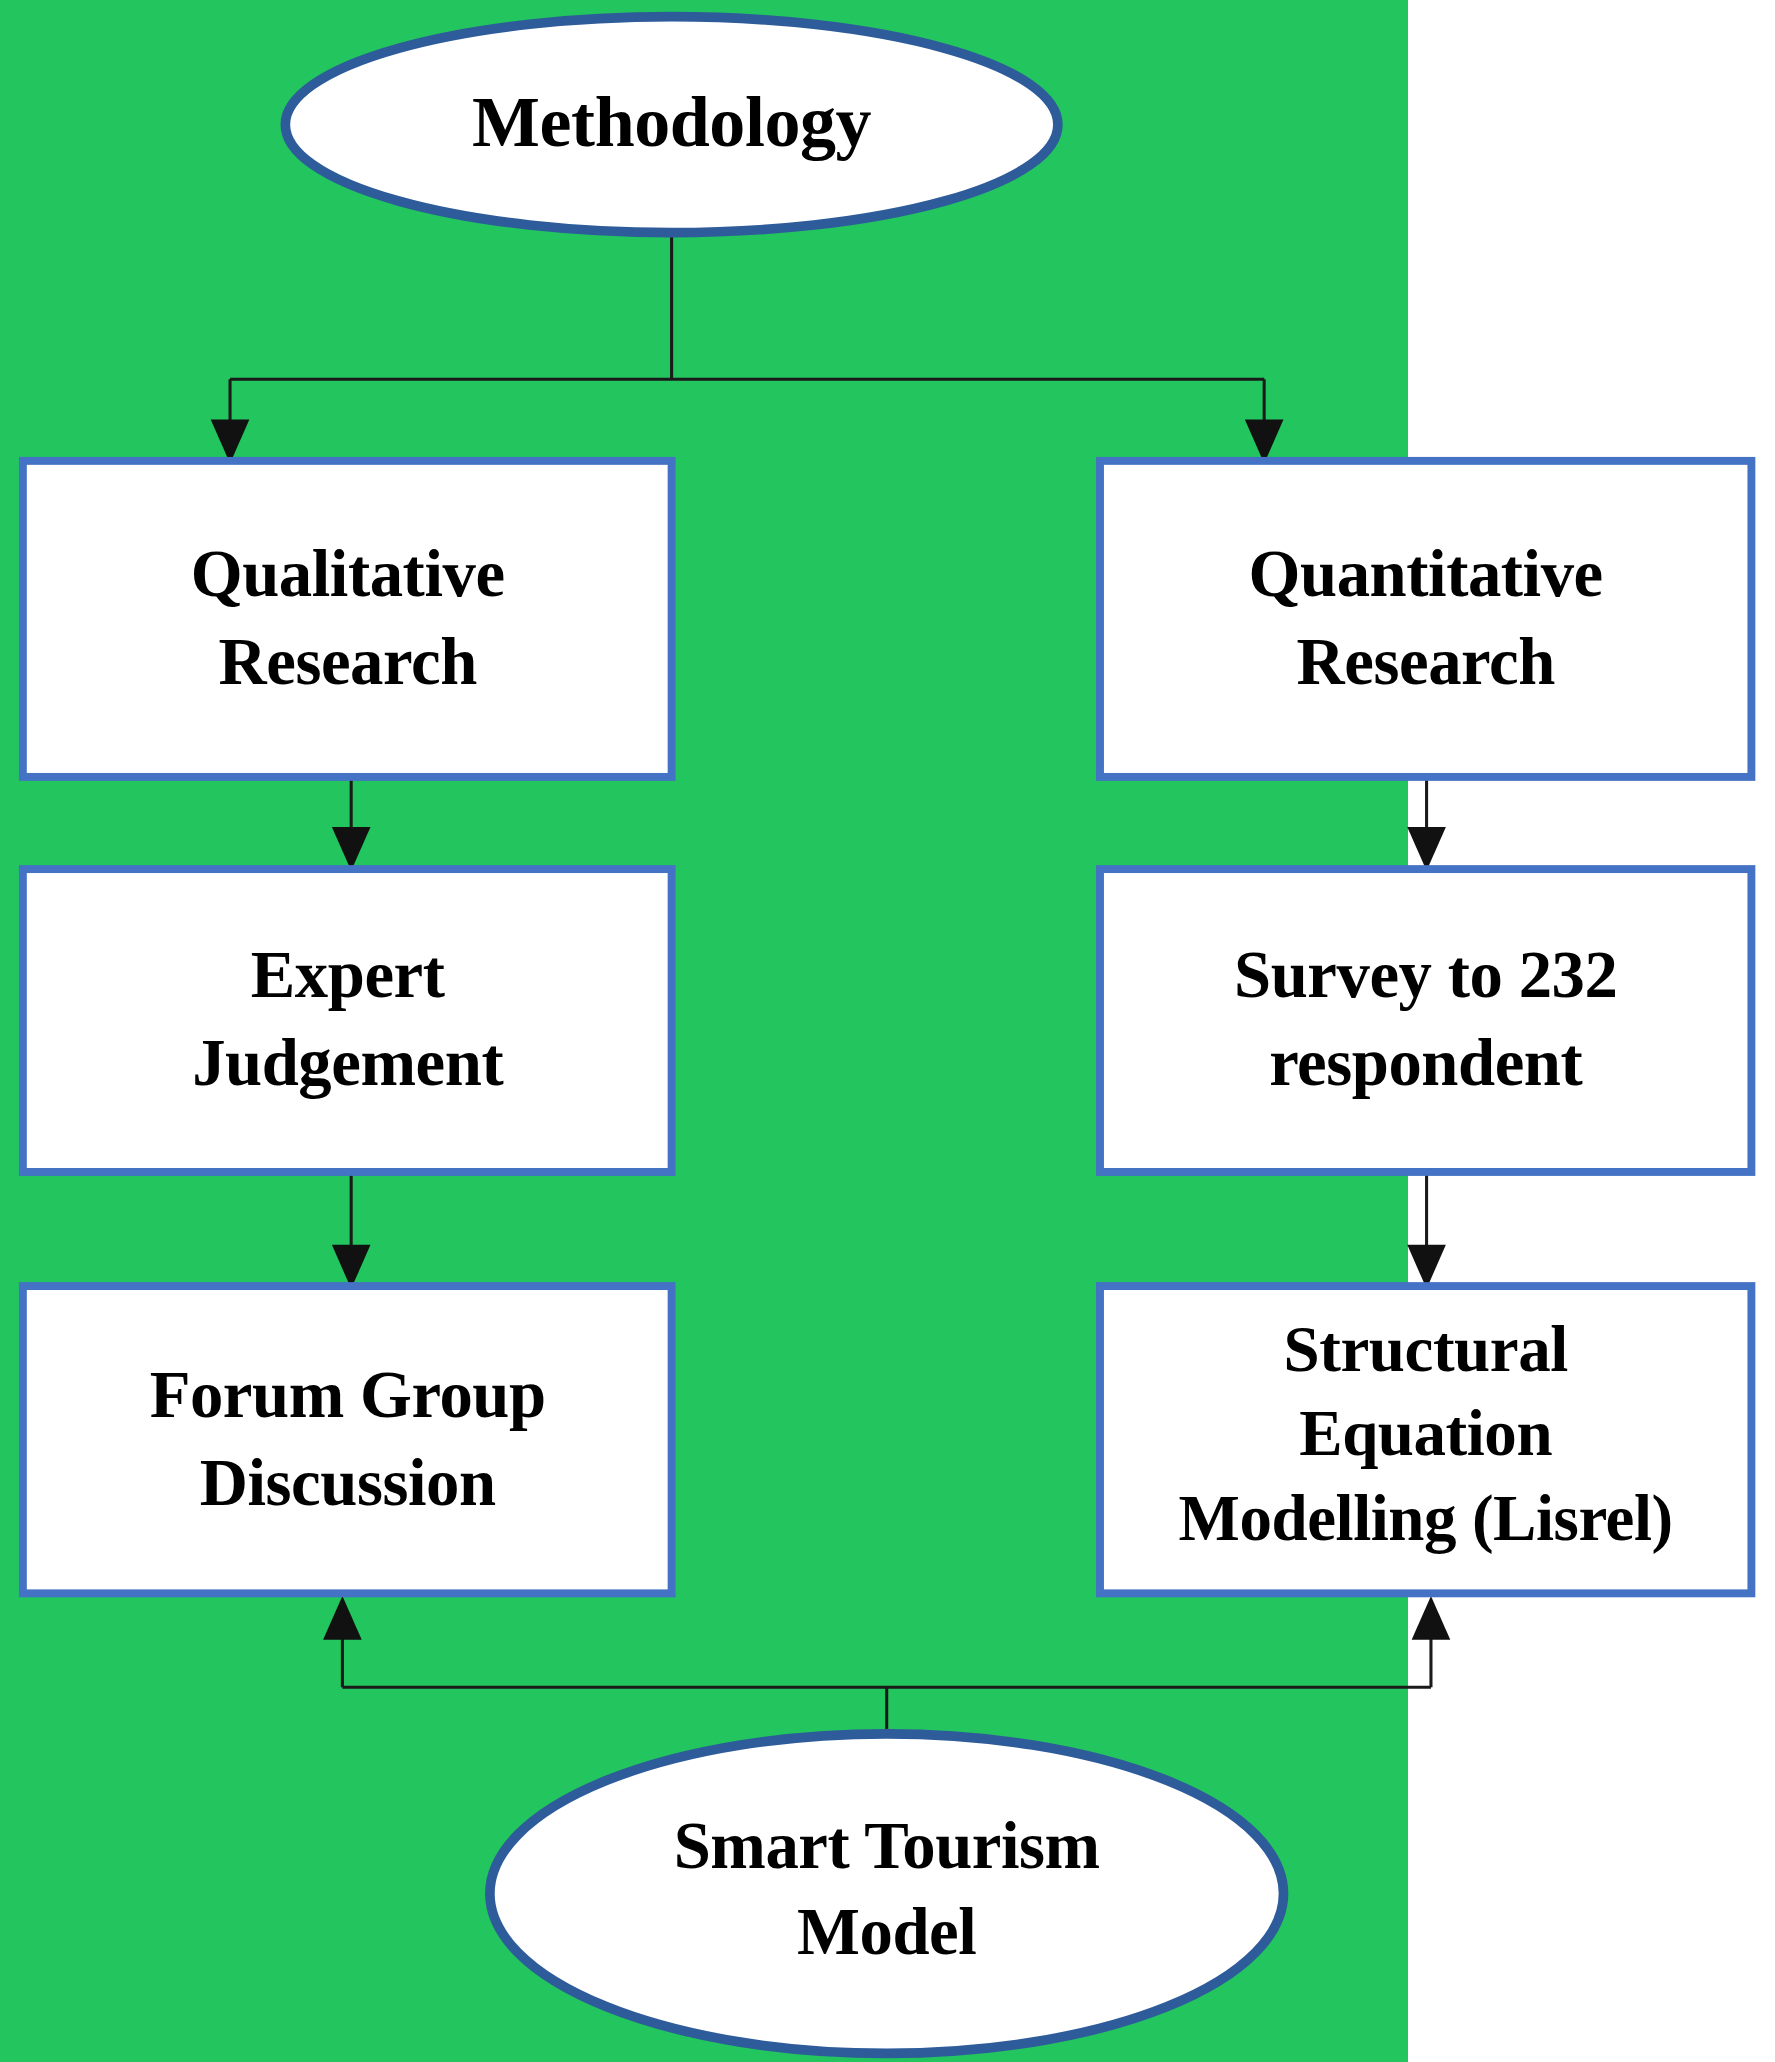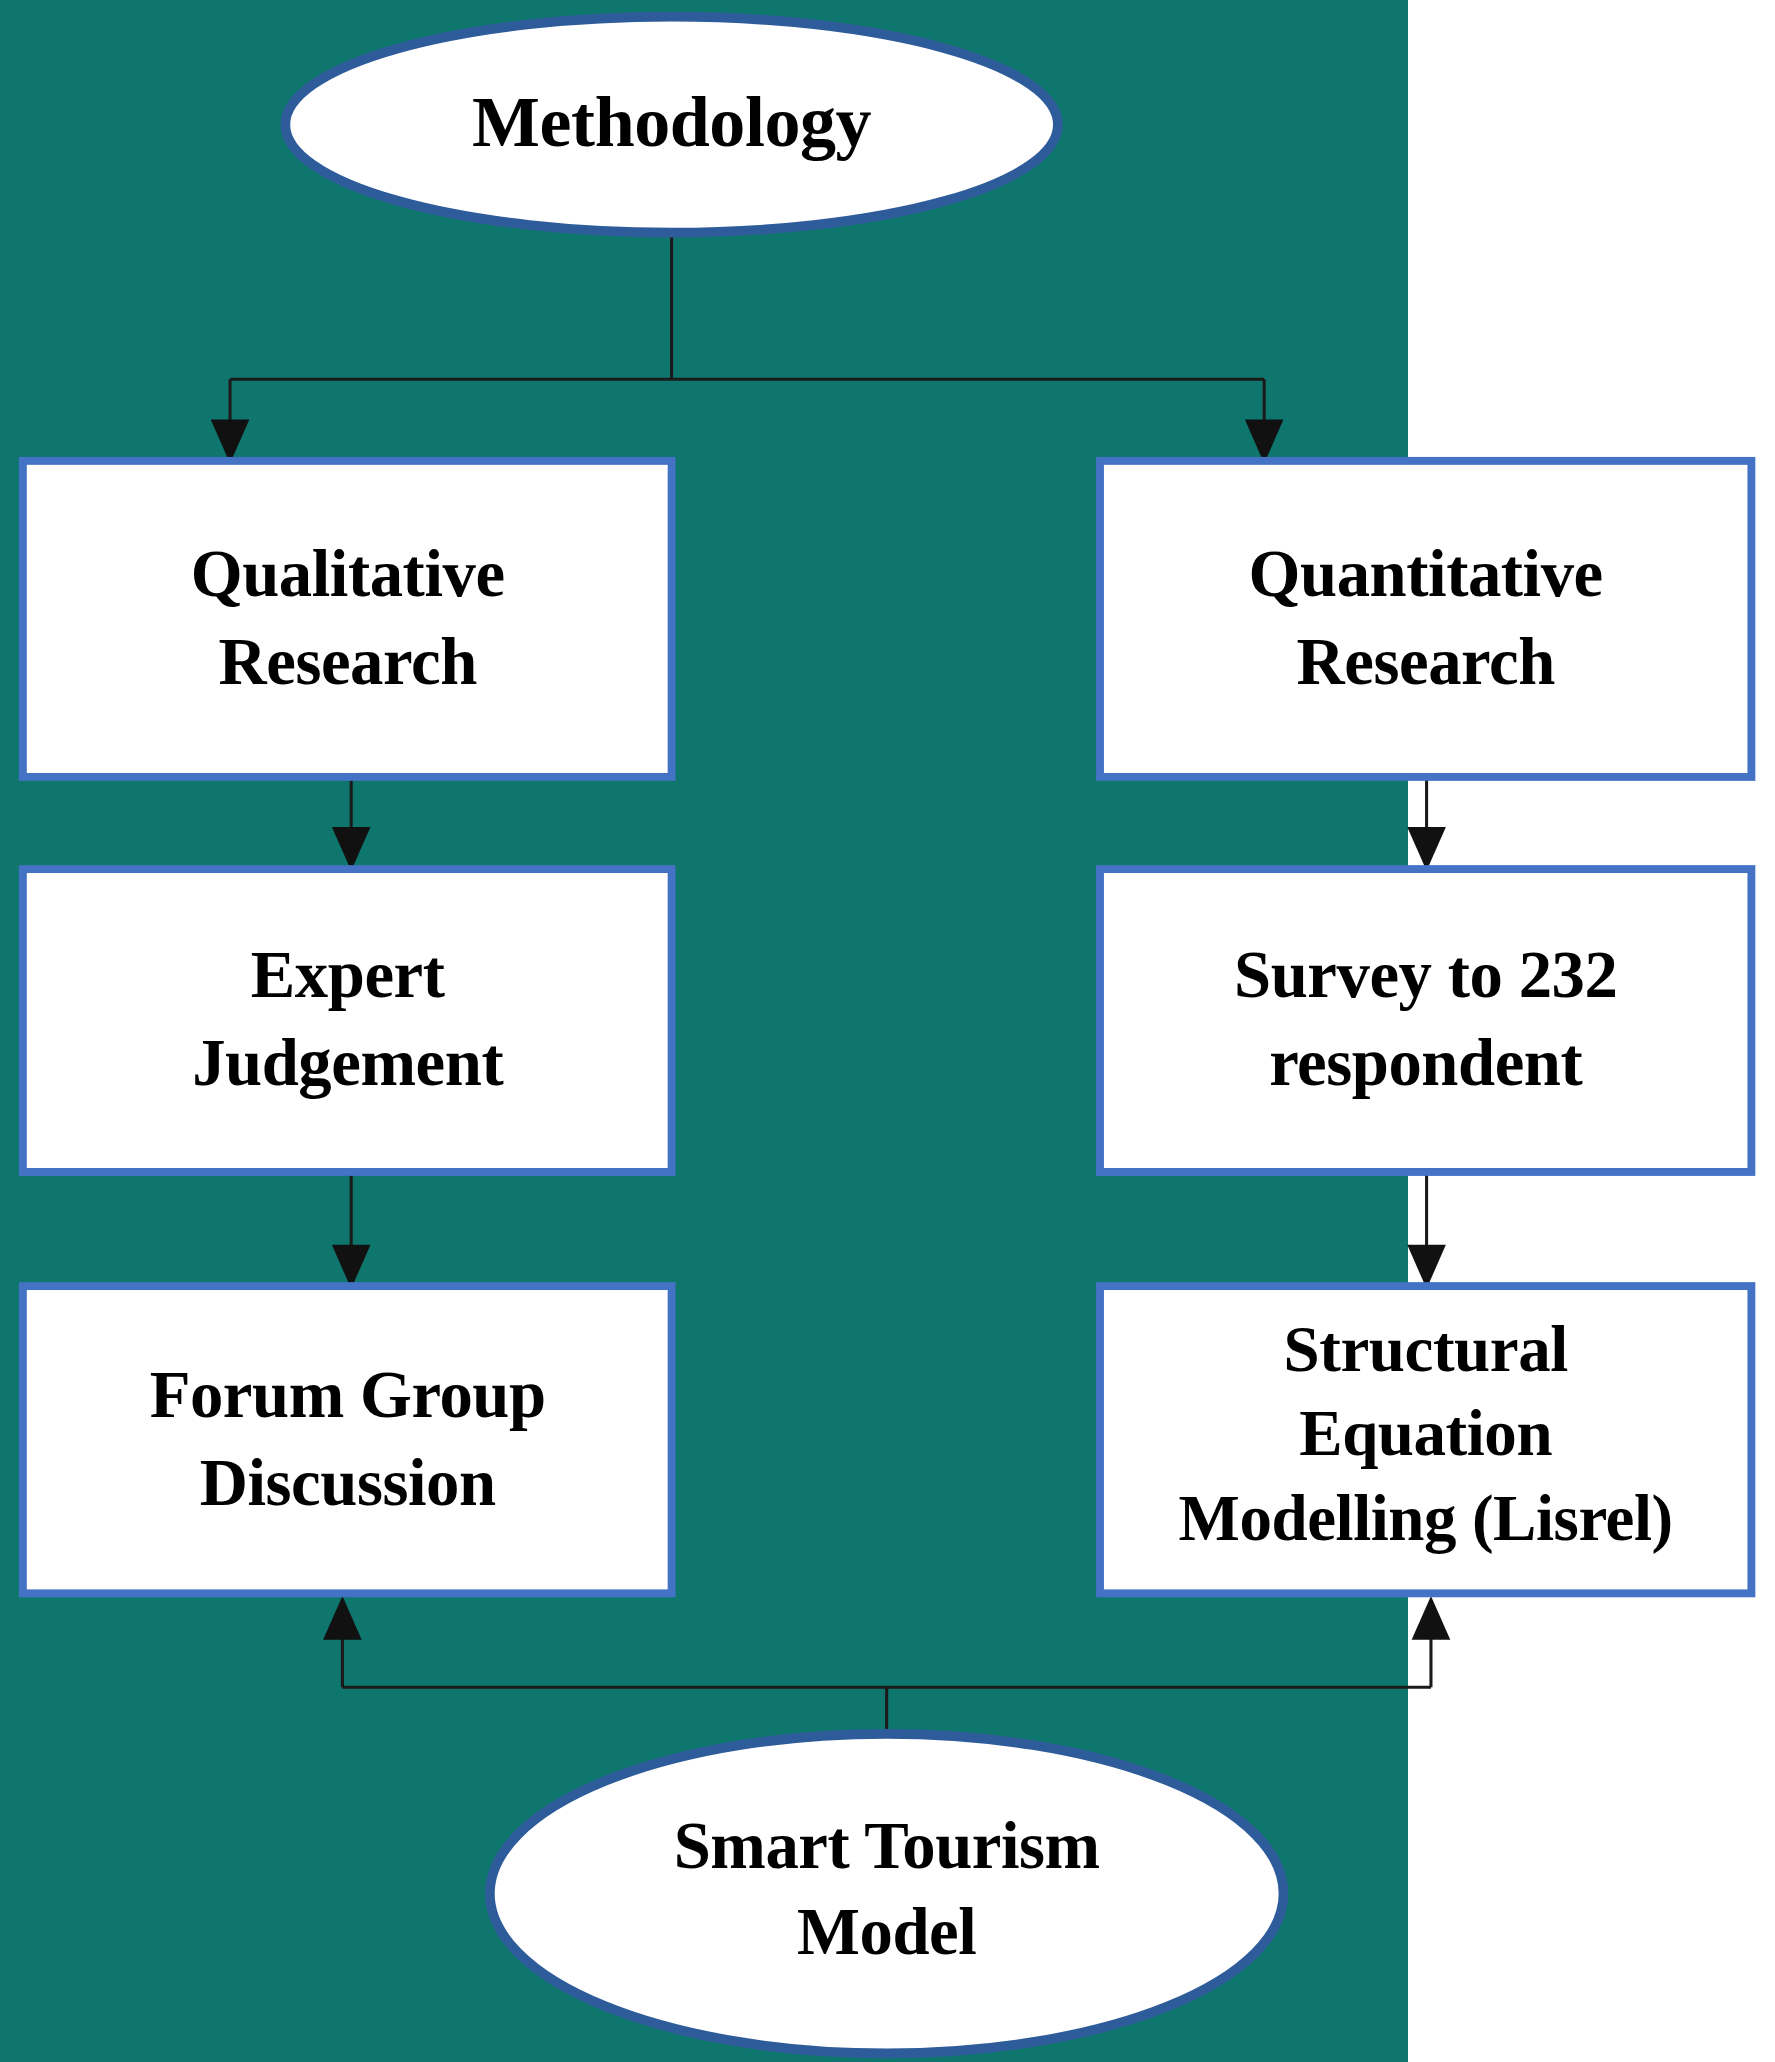--- a/index.html
+++ b/index.html
@@ -11,21 +11,21 @@
   body {
     width: 1776px;
     height: 2063px;
     overflow: hidden;
     font-family: "Liberation Serif", "DejaVu Serif", serif;
   }
   #diagram-root {
     position: relative;
     width: 1408px;
     height: 2063px;
-    background: #0f766e;
+    background: #22c55e;
   }
   svg.flow-canvas {
     display: block;
     width: 1776px;
     height: 2063px;
   }
   .node-shape-box {
     fill: #ffffff;
     stroke: #4472C4;
     stroke-width: 9;

